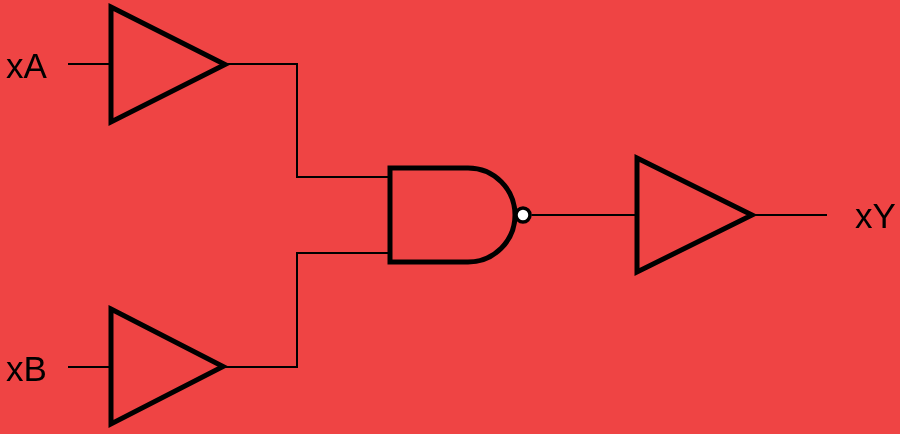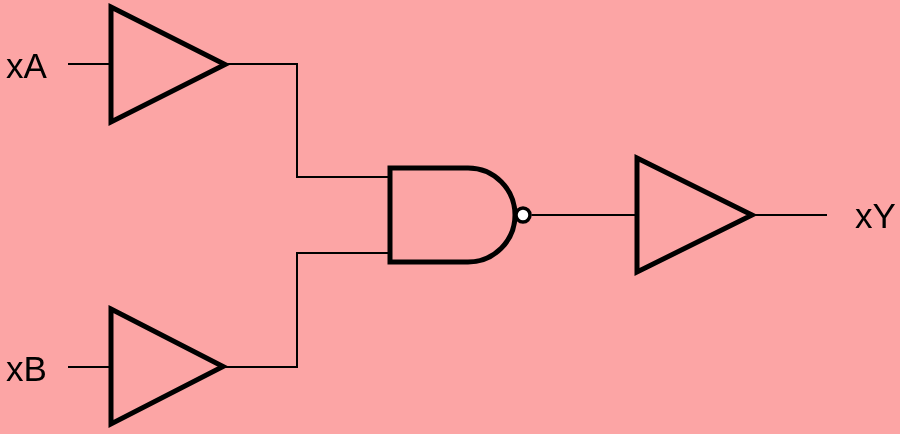--- a/index.html
+++ b/index.html
@@ -8,21 +8,21 @@
     width: 900px;
     height: 434px;
     background: #ffffff;
     overflow: hidden;
     font-family: "Liberation Sans", sans-serif;
   }
   .stage {
     position: relative;
     width: 900px;
     height: 434px;
-    background: #fca5a5;
+    background: #ef4444;
   }
   svg.circuit {
     display: block;
     width: 900px;
     height: 434px;
   }
   .wire   { fill: none; stroke-width: 2px; }
   .gate   { fill: none; stroke-width: 5px; stroke-linejoin: miter; }
   .bubble { fill: #ffffff; stroke-width: 3.5px; }
   .pin-label {

